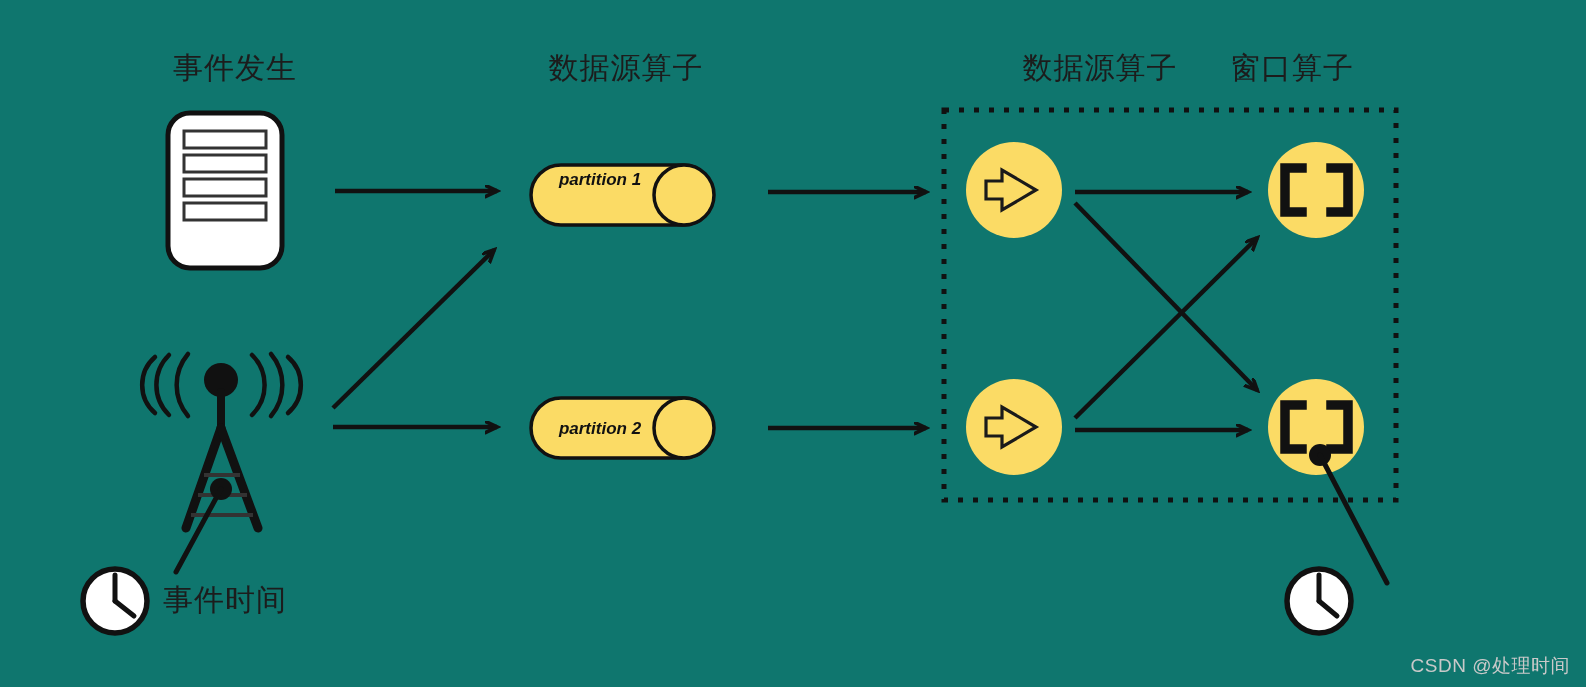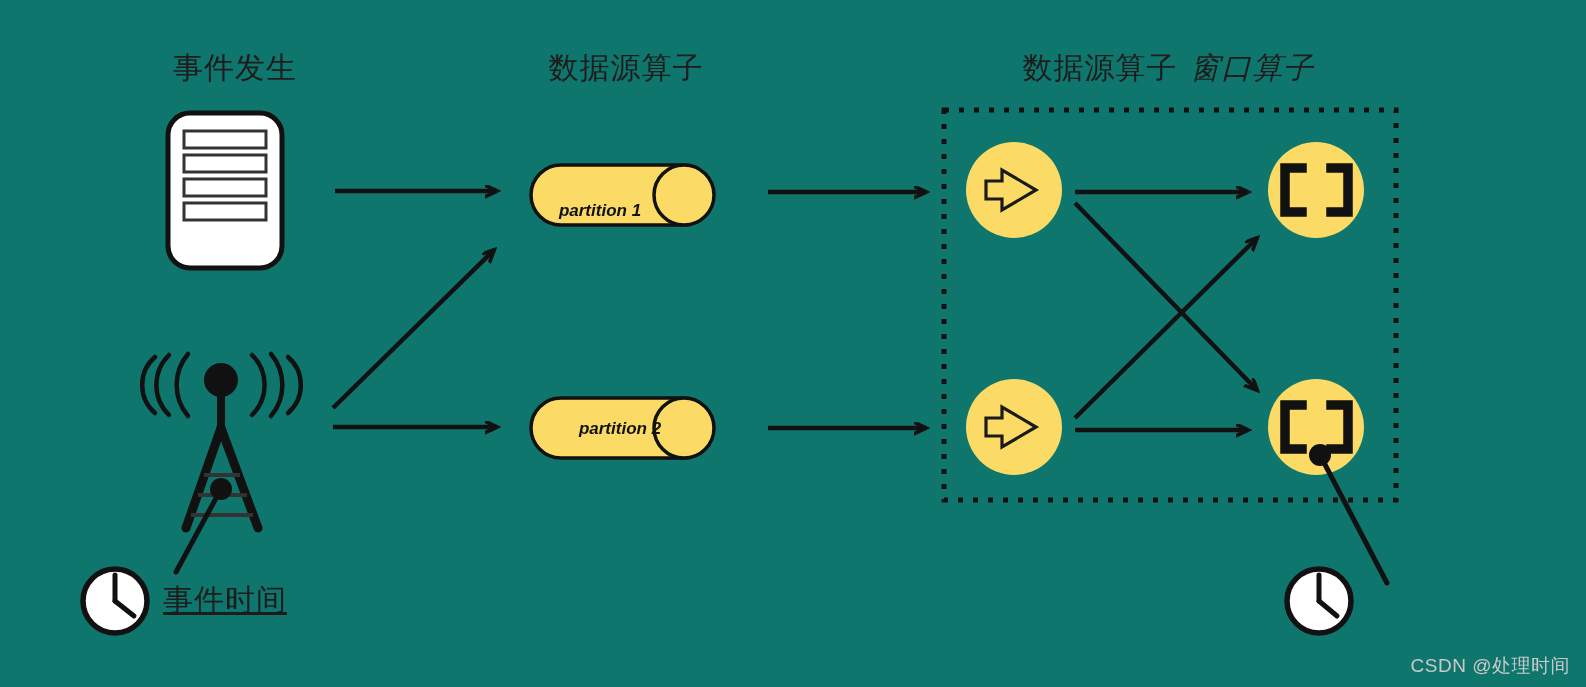--- a/index.html
+++ b/index.html
@@ -173,22 +173,22 @@
     <g>
       <circle cx="1319" cy="601" r="32" fill="#ffffff" stroke="#111111" stroke-width="5.5"></circle>
       <line x1="1319" y1="601" x2="1319" y2="575" stroke="#111111" stroke-width="5" stroke-linecap="round"></line>
       <line x1="1319" y1="601" x2="1337" y2="616" stroke="#111111" stroke-width="5" stroke-linecap="round"></line>
     </g>
   </svg>
 
   <div class="col-title" style="left:235px; top:48px;">事件发生</div>
   <div class="col-title" style="left:626px; top:48px;">数据源算子</div>
   <div class="col-title" style="left:1100px; top:48px;">数据源算子</div>
-  <div class="col-title" style="left:1252px; top:48px;font-style:italic;">窗口算子</div>
+  <div class="col-title" style="left:1292px; top:48px;">窗口算子</div>
 
-  <div class="capsule-label" style="left:600px; top:211px;">partition 1</div>
-  <div class="capsule-label" style="left:600px; top:429px;margin-left:20px;">partition 2</div>
+  <div class="capsule-label" style="left:600px; top:180px;">partition 1</div>
+  <div class="capsule-label" style="left:600px; top:429px;">partition 2</div>
 
-  <div class="time-label" style="left:163px; top:580px;text-decoration:underline;">事件时间</div>
+  <div class="time-label" style="left:163px; top:580px;">事件时间</div>
 
   <div class="watermark">CSDN @处理时间</div>
 
 </div>
 
 </body></html>

